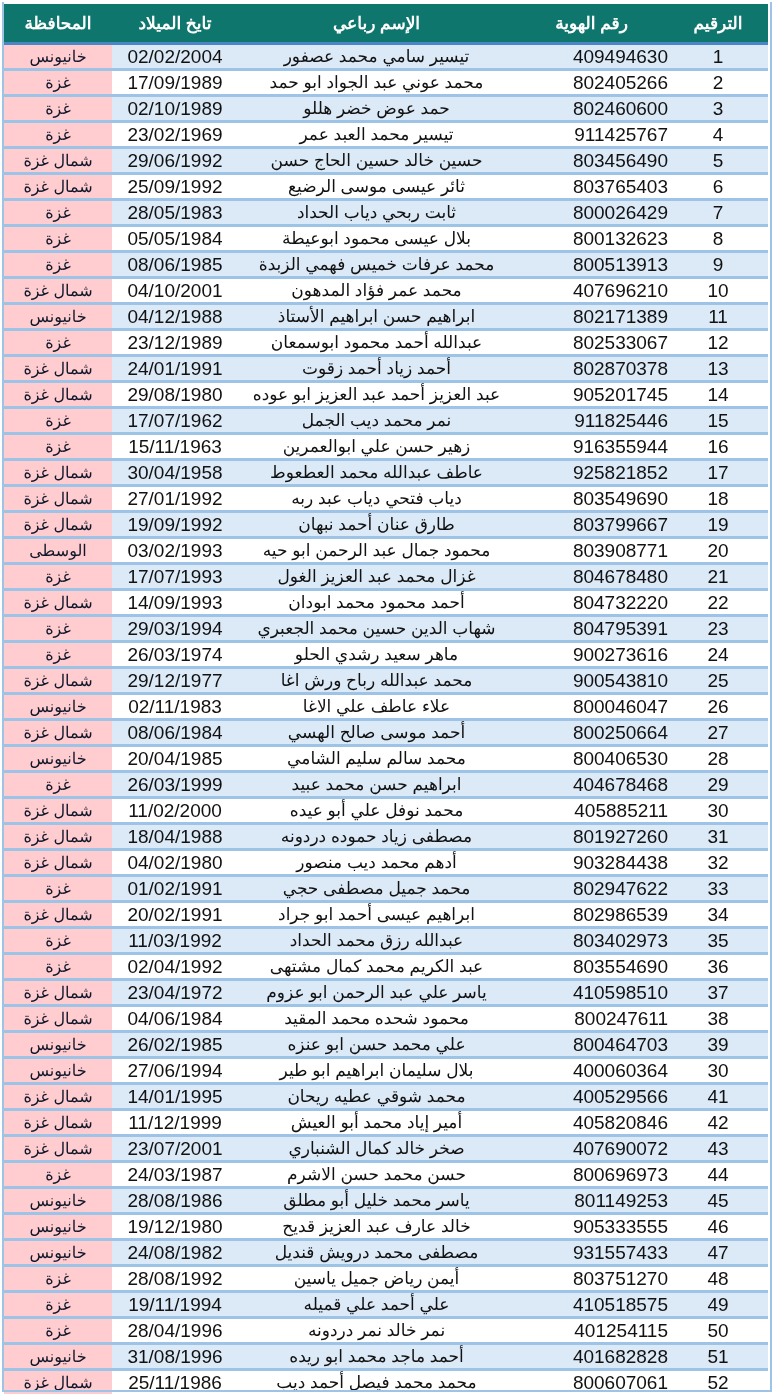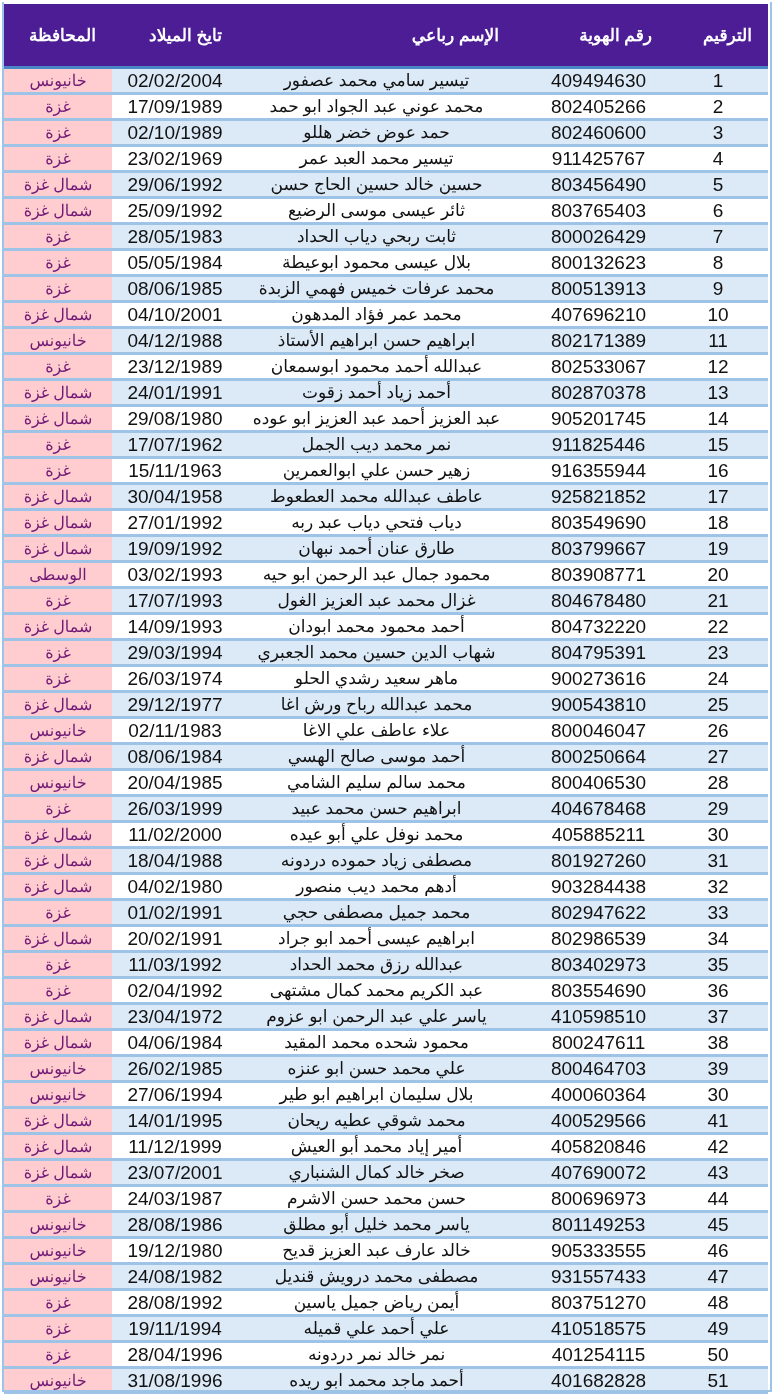--- a/index.html
+++ b/index.html
@@ -4,28 +4,28 @@
 <style>
   html, body { margin:0; padding:0; background:#ffffff; }
   body { width:772px; height:1394px; overflow:hidden; font-family:"Liberation Sans", sans-serif; }
   .sheet { position:absolute; left:4px; top:4px; width:764px; }
   table { border-collapse:collapse; width:764px; table-layout:fixed; direction:rtl; }
   col.c-num { width:100px; }
   col.c-id { width:153px; }
   col.c-name { width:277px; }
   col.c-dob { width:126px; }
   col.c-gov { width:108px; }
-  th { background:#4c1d95; color:#ffffff; font-weight:bold; font-size:17px; height:30px; padding:16px;
-       border-bottom:3px solid #4a86c5; text-align:right; }
+  th { background:#0f766e; color:#ffffff; font-weight:bold; font-size:17px; height:30px; padding:4px;
+       border-bottom:3px solid #4a86c5; text-align:center; }
   td { height:23px; padding:0; font-size:19px; color:#111; text-align:center; border-bottom:3px solid #9dc3e6; white-space:nowrap; overflow:hidden; }
   tr.odd td { background:#dce9f7; }
   tr.even td { background:#ffffff; }
-  td.gov { background:#ffcccf !important; color:#701a75; font-size:16px;font-family:Liberation Serif, serif; }
+  td.gov { background:#ffcccf !important; color:#0f172a; font-size:16px; }
   td.num { padding-left:0; }
-  td.id { text-align:center; padding-left:14px; direction:ltr; }
+  td.id { text-align:right; padding-left:14px; direction:ltr; }
   td.dob { direction:ltr;margin-top:36px; }
   td.name { font-size:17px; }
   .frame { position:absolute; left:2px; top:2px; width:766px; height:1388px; border:2px solid #9dc3e6; border-top:none; pointer-events:none; }
 </style>
 </head>
 <body>
 
 <div class="sheet">
   <table>
     <colgroup>

